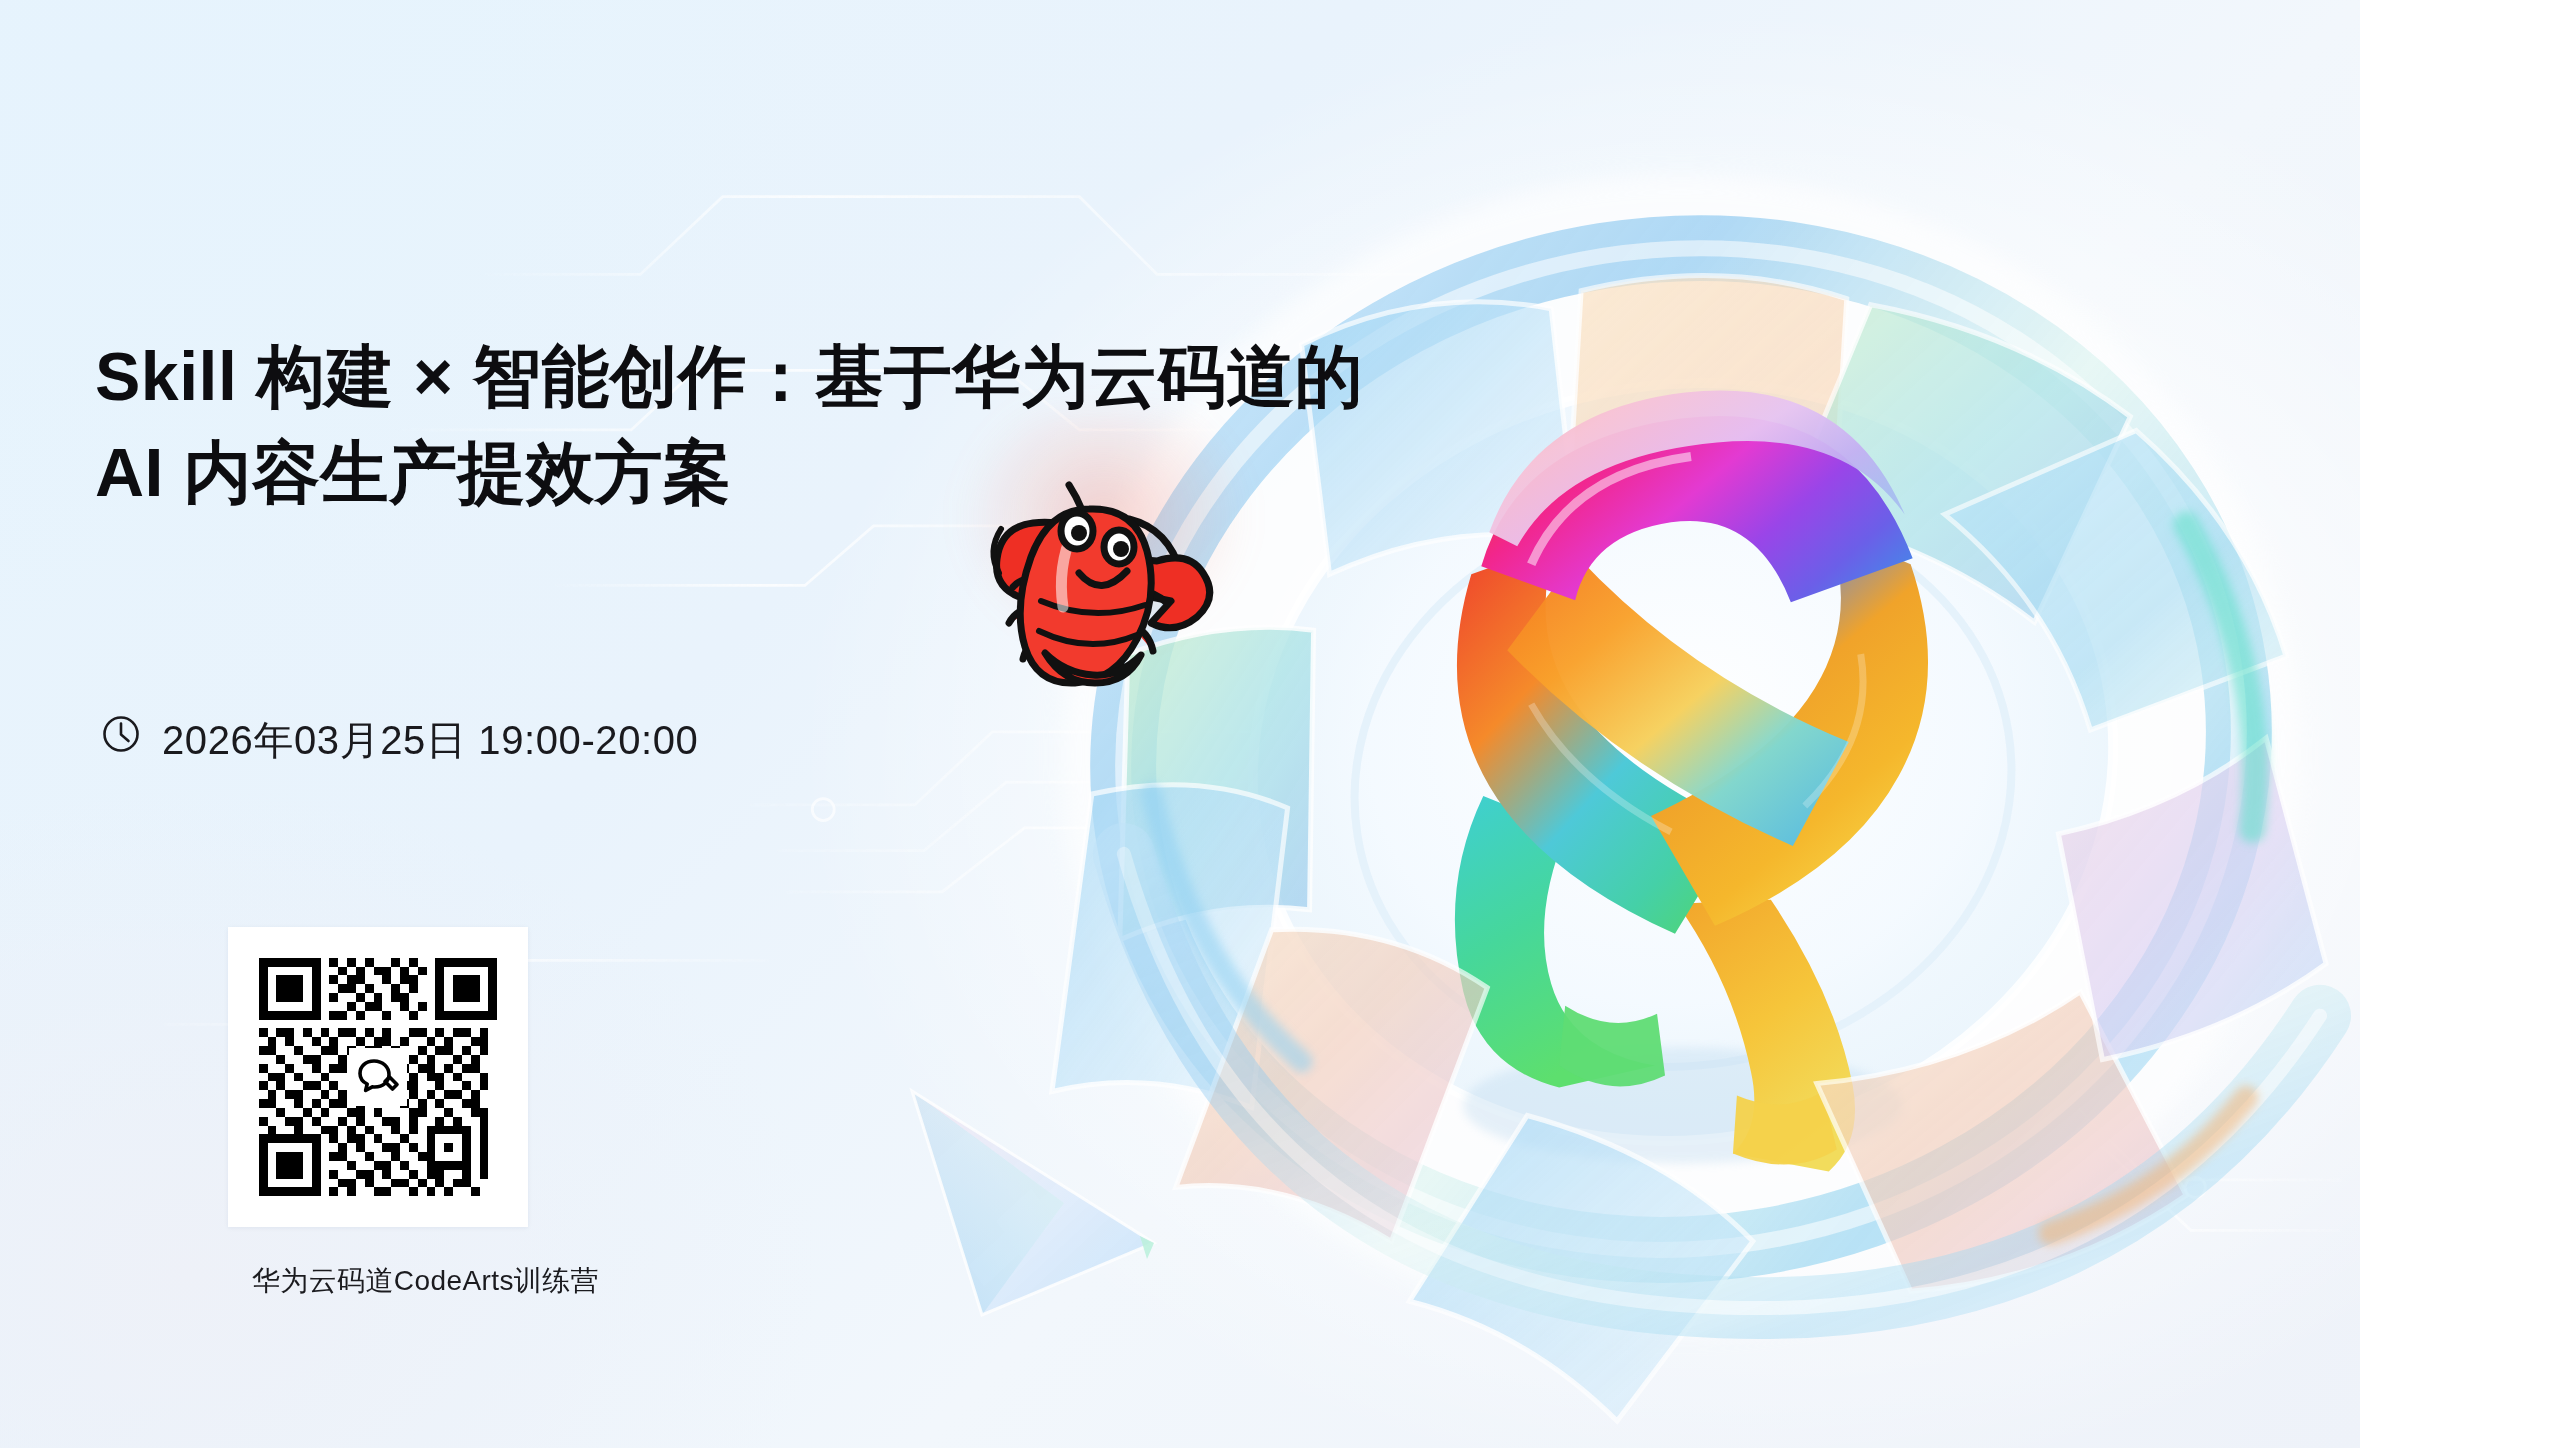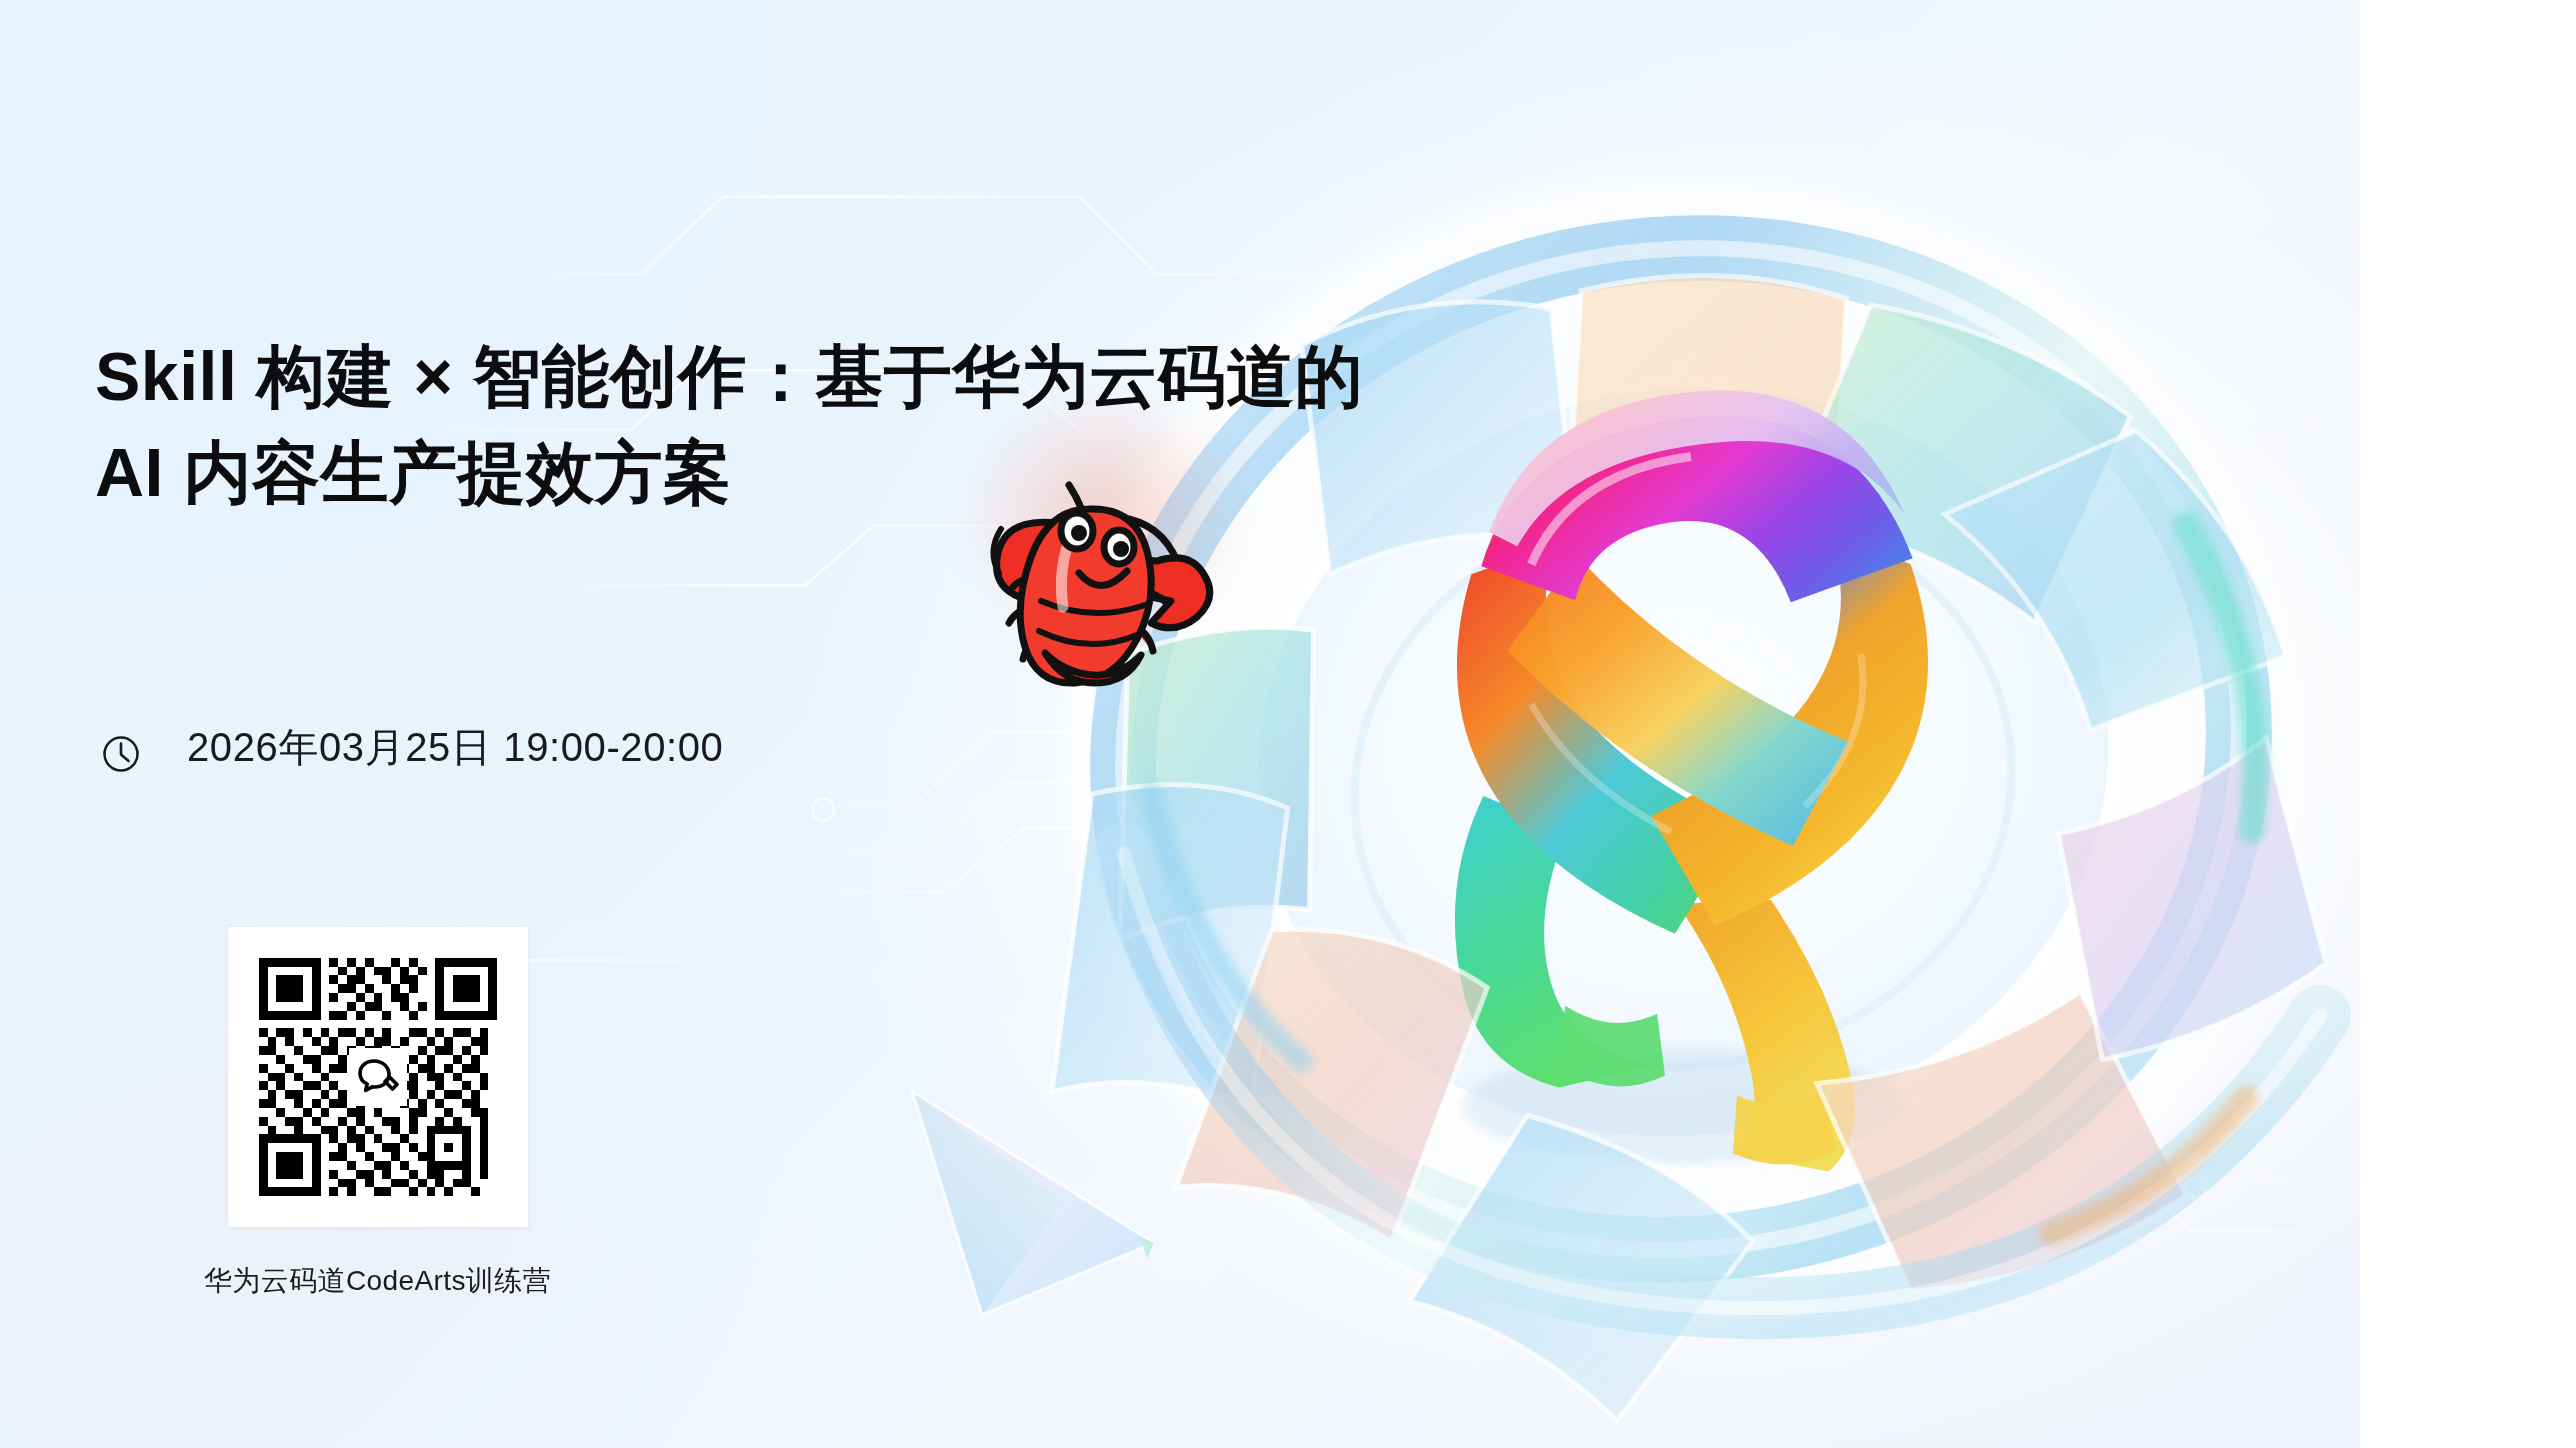--- a/index.html
+++ b/index.html
@@ -81,24 +81,23 @@
   }
   .title-line { display: block; }
 
   .meta {
     position: absolute;
     left: 100px;
     top: 713px;
   }
   .meta-row {
     display: flex;
-    align-items: flex-end;
+    align-items: flex-start;
     height: 62px;
     margin-bottom: 28px;
-    gap: 25px;
   }
   .meta-icon {
     width: 42px;
     height: 42px;
     flex: 0 0 42px;
     margin-right: 20px;
     display: flex;
     align-items: center;
     justify-content: center;
   }
@@ -140,21 +139,21 @@
     background: #ffffff;
     display: flex;
     align-items: center;
     justify-content: center;
   }
   .qr-caption {
     position: absolute;
     left: -72px;
     top: 335px;
     width: 443px;
-    text-align: center;
+    text-align: right;
     font-size: 28px;
     color: #1b1b1f;
     letter-spacing: 0.4px;
     white-space: nowrap;
   }
 
   
   .lobster {
     position: absolute;
     left: 961px;

